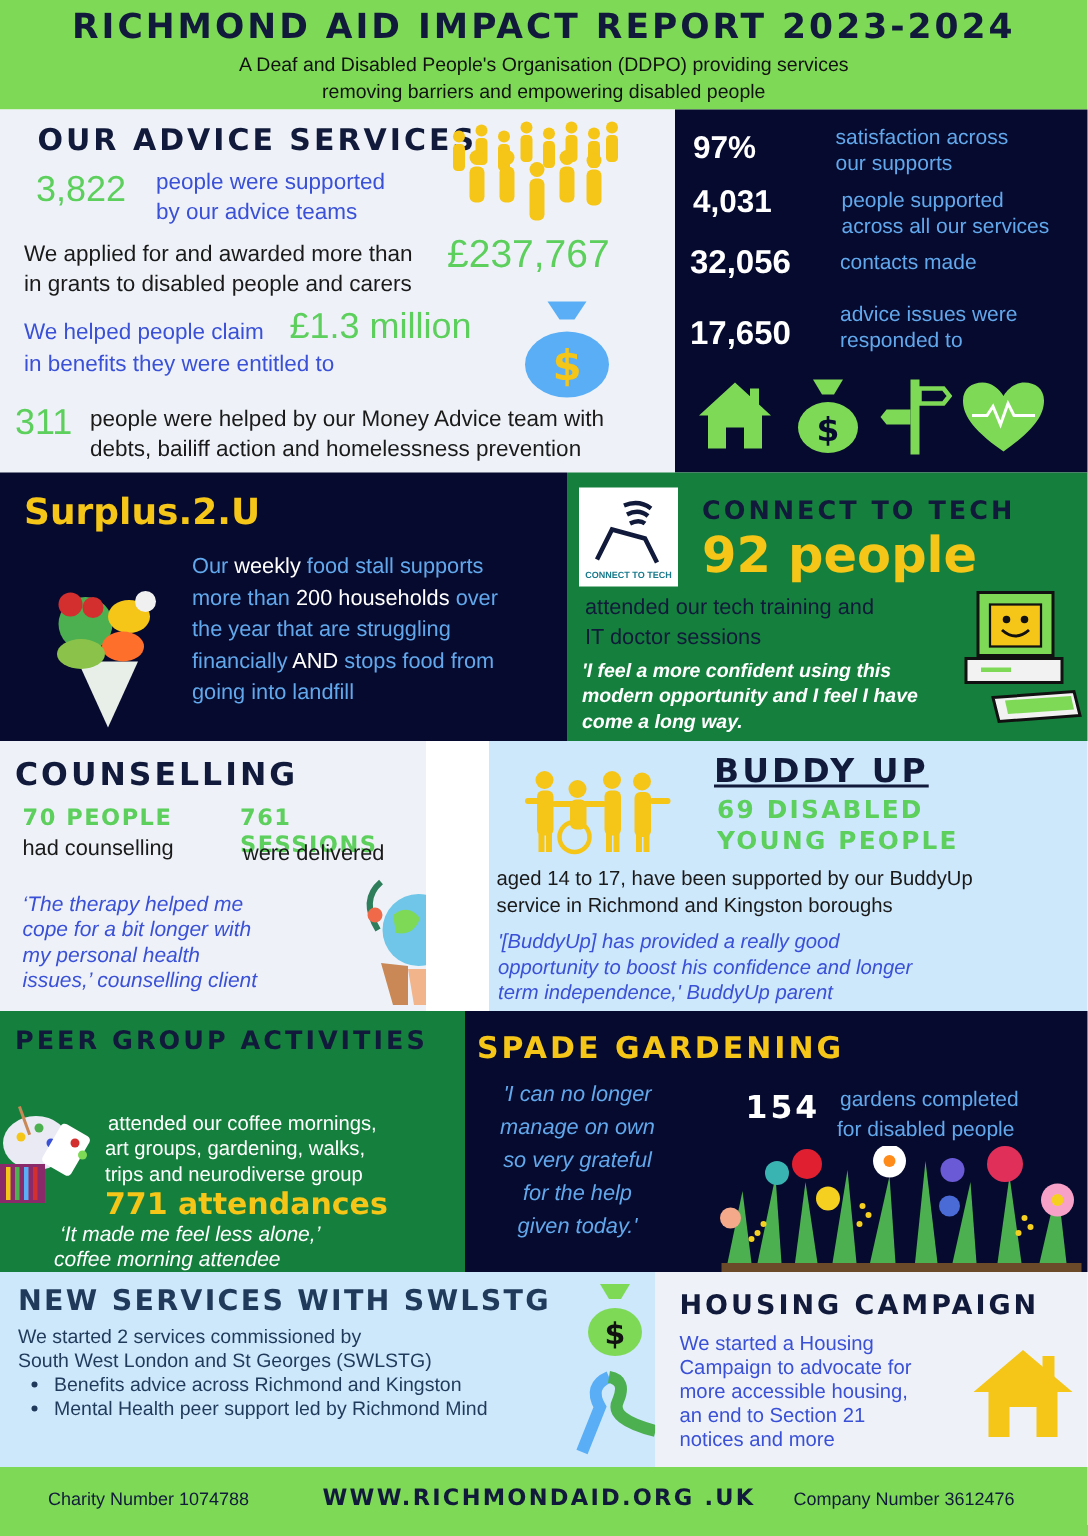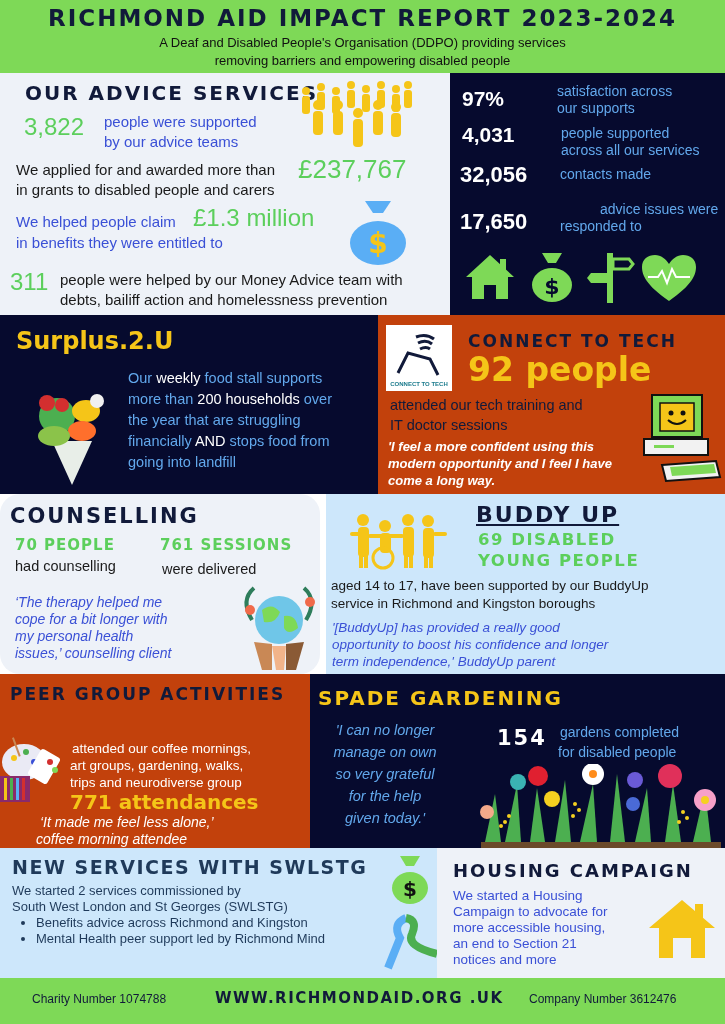--- a/index.html
+++ b/index.html
@@ -3,21 +3,21 @@
 <meta charset="utf-8">
 <style>
   * { box-sizing: border-box; margin: 0; padding: 0; }
   body { width: 725px; height: 1024px; position: relative; overflow: hidden; background: #fff; font-family: "Liberation Sans", "DejaVu Sans", sans-serif; }
   .abs { position: absolute; }
   .panel { position: absolute; overflow: hidden; }
   .navy { background: #060a2e; }
   .green-bg { background: #7ed957; }
   .light { background: #eef2f8; }
   .lightblue { background: #cde7fb; }
-  .blue { background: #c2410c; }
+  .blue { background: #15803d; }
   .h-title { font-family: "DejaVu Sans", sans-serif; font-weight: bold; letter-spacing: 2px; color: #111a3a; }
   .g { color: #5ccf5c; }
   .y { color: #f5c518; }
   .bl { color: #3a50d6; }
   .sb { color: #62a8ec; }
   .w { color: #fff; }
   .dk { color: #1a1a1a; }
   .it { font-style: italic; }
   .b { font-weight: bold; }
   .ds { font-family: "DejaVu Sans", sans-serif; }
@@ -88,21 +88,21 @@
 <div class="panel navy" style="left:450px;top:73px;width:275px;height:242px;">
   <div class="abs w b" style="left:12px;top:14px;font-size:21px;">97%</div>
   <div class="abs sb" style="left:107px;top:10px;font-size:14px;">satisfaction across</div>
   <div class="abs sb" style="left:107px;top:27px;font-size:14px;">our supports</div>
   <div class="abs w b" style="left:12px;top:50px;font-size:21px;">4,031</div>
   <div class="abs sb" style="left:111px;top:52px;font-size:14px;">people supported</div>
   <div class="abs sb" style="left:111px;top:69px;font-size:14px;">across all our services</div>
   <div class="abs w b" style="left:10px;top:89px;font-size:22px;">32,056</div>
   <div class="abs sb" style="left:110px;top:93px;font-size:14px;">contacts made</div>
   <div class="abs w b" style="left:10px;top:136px;font-size:22px;">17,650</div>
-  <div class="abs sb" style="left:110px;top:128px;font-size:14px;margin-left:40px;">advice issues were</div>
+  <div class="abs sb" style="left:110px;top:128px;font-size:14px;">advice issues were</div>
   <div class="abs sb" style="left:110px;top:145px;font-size:14px;">responded to</div>
 
   <svg class="abs" style="left:14px;top:180px;" width="52" height="48" viewBox="0 0 52 48">
     <path d="M26 2 L50 24 L44 24 L44 46 L32 46 L32 32 L20 32 L20 46 L8 46 L8 24 L2 24 Z" fill="#7ed957"></path>
     <rect x="36" y="6" width="6" height="12" fill="#7ed957"></rect>
   </svg>
   <svg class="abs" style="left:80px;top:178px;" width="44" height="52" viewBox="0 0 44 52">
     <path d="M12 2 L32 2 L26 12 L18 12 Z" fill="#7ed957"></path>
     <ellipse cx="22" cy="34" rx="20" ry="17" fill="#7ed957"></ellipse>
     <text x="22" y="43" font-size="22" font-weight="bold" text-anchor="middle" fill="#060a2e" font-family="DejaVu Sans, sans-serif">$</text>
@@ -162,21 +162,21 @@
     <circle cx="31" cy="22" r="2.5" fill="#111"></circle>
       <circle cx="43" cy="22" r="2.5" fill="#111"></circle>
     <path d="M28 29 Q37 37 46 29" fill="none" stroke="#111" stroke-width="2"></path>
     <rect x="4" y="48" width="64" height="16" fill="#f2f2f2" stroke="#111" stroke-width="2"></rect>
     <rect x="14" y="54" width="20" height="3" fill="#7ed957"></rect>
     <path d="M22 74 L76 70 L80 86 L26 90 Z" fill="#f2f2f2" stroke="#111" stroke-width="2"></path>
     <path d="M30 76 L74 73 L76 82 L32 85 Z" fill="#7ed957"></path>
   </svg>
 </div>
 
-<div class="panel light" style="left:0;top:494px;width:320px;height:180px;border-radius:20px;">
+<div class="panel light" style="left:0;top:494px;width:284px;height:180px;">
   <div class="abs h-title" style="left:10px;top:10px;font-size:21px;">COUNSELLING</div>
   <div class="abs g b ds" style="left:15px;top:42px;font-size:15px;letter-spacing:1px;">70 PEOPLE</div>
   <div class="abs dk" style="left:15px;top:64px;font-size:14.5px;">had counselling</div>
   <div class="abs g b ds" style="left:160px;top:42px;font-size:15px;letter-spacing:1px;">761  SESSIONS</div>
   <div class="abs dk" style="left:162px;top:67px;font-size:14.5px;">were delivered</div>
   <div class="abs bl it" style="left:15px;top:100px;font-size:14px;">‘The therapy helped me</div>
   <div class="abs bl it" style="left:15px;top:117px;font-size:14px;">cope for a bit longer with</div>
   <div class="abs bl it" style="left:15px;top:134px;font-size:14px;">my personal health</div>
   <div class="abs bl it" style="left:15px;top:151px;font-size:14px;">issues,’ counselling client</div>
   <svg class="abs" style="left:232px;top:86px;" width="94" height="92" viewBox="0 0 94 92">

